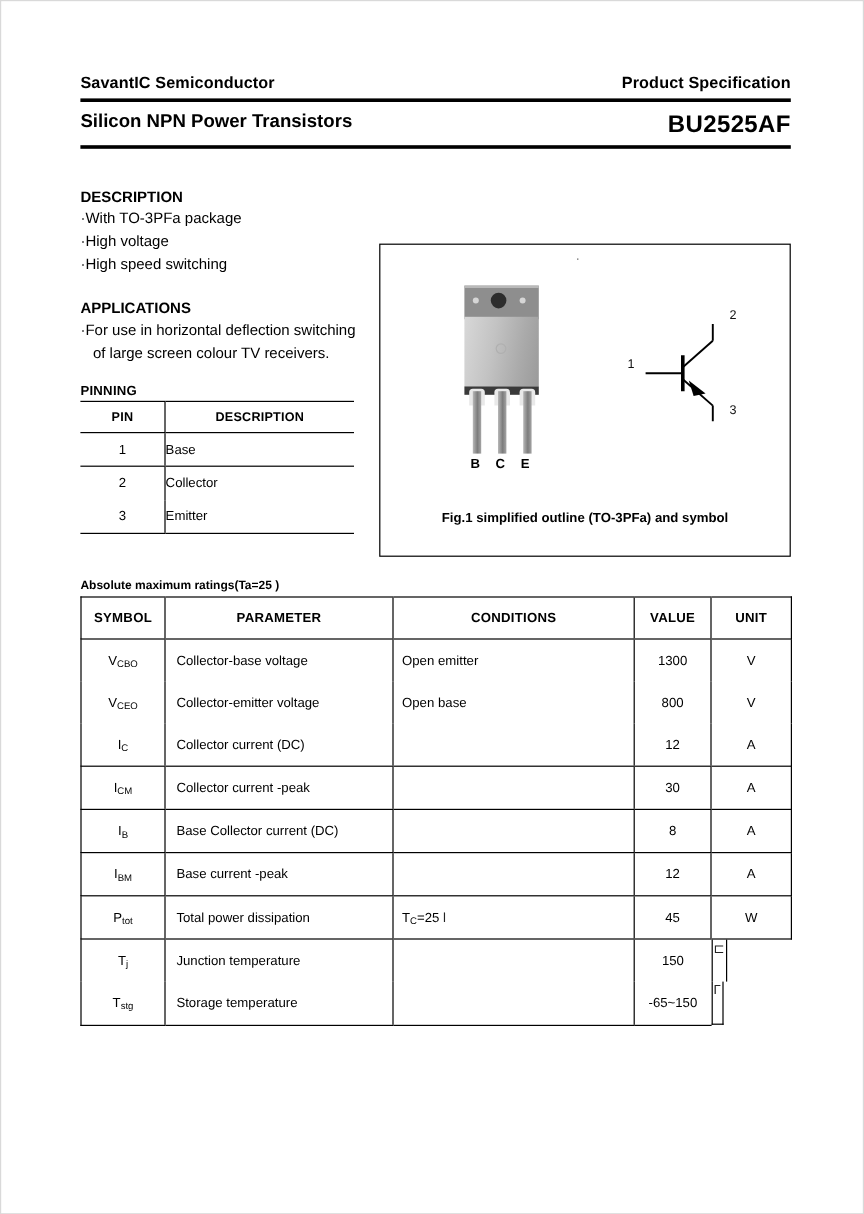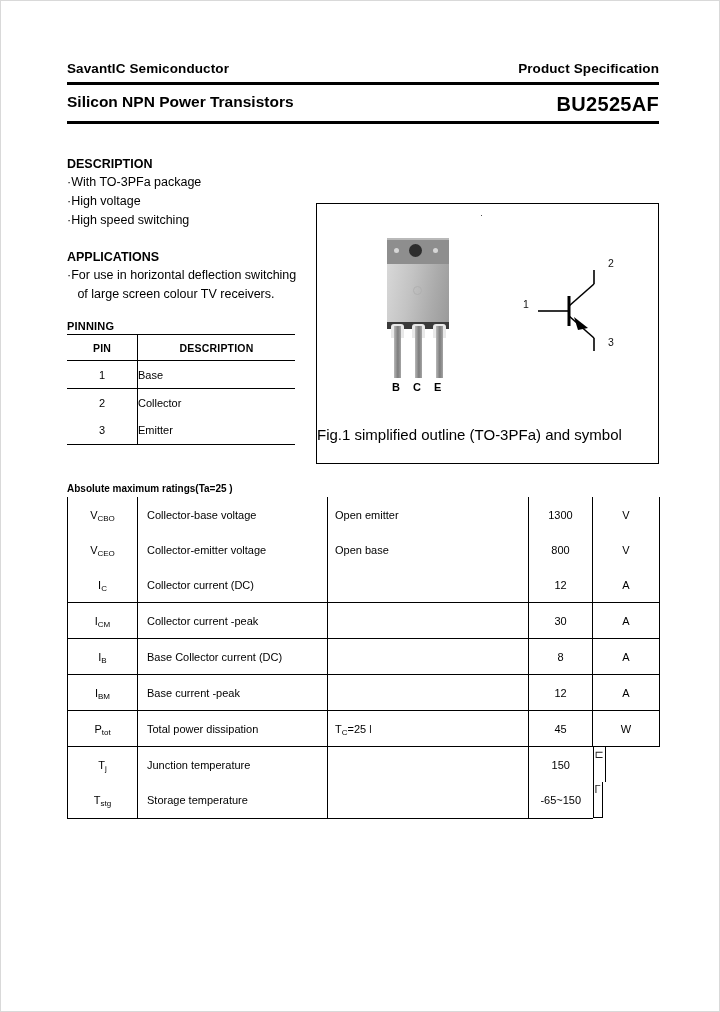--- a/index.html
+++ b/index.html
@@ -236,22 +236,23 @@
   }
   .sym-1 { left: 1px; top: 42px; }
   .sym-2 { left: 86px; top: 1px; }
   .sym-3 { left: 86px; top: 80px; }
 
   .fig-caption {
     position: absolute;
     left: 0;
     right: 0;
     top: 222px;
-    font-weight: normal;
-    font-size: 15px;
+    text-align: center;
+    font-weight: bold;
+    font-size: 11px;
   }
 
   
   .ratings-title {
     font-weight: bold;
     font-size: 10px;
     margin-top: 26px;
     margin-bottom: 3px;
   }
   table.amr {
@@ -407,20 +408,27 @@
 
     <table class="amr">
       <colgroup>
         <col class="c-sym">
           <col class="c-par">
           <col class="c-con">
           <col class="c-val">
           <col class="c-uni">
       </colgroup>
       <tbody>
+          <tr>
+        <th>SYMBOL</th>
+        <th>PARAMETER</th>
+        <th>CONDITIONS</th>
+        <th>VALUE</th>
+        <th>UNIT</th>
+      </tr>
 
       <tr>
         <td class="sym"><span>V</span><sub>CBO</sub></td>
         <td class="par">Collector-base voltage</td>
         <td class="con">Open emitter</td>
         <td class="val">1300</td>
         <td class="uni">V</td>
       </tr>
 
       <tr>

